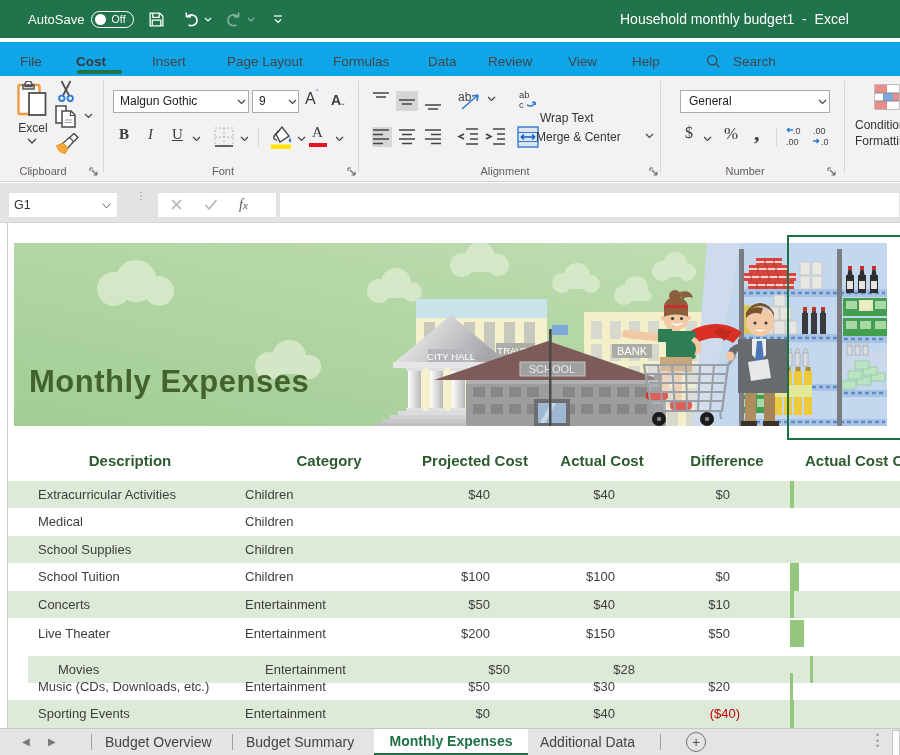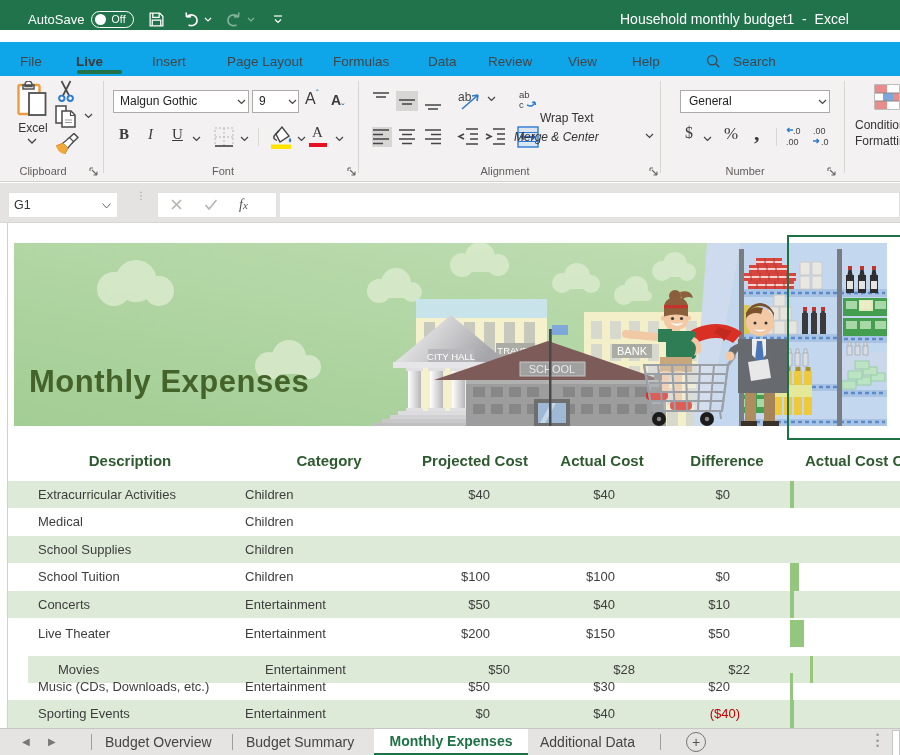--- a/index.html
+++ b/index.html
@@ -1,19 +1,19 @@
 <!DOCTYPE html>
 <html><head>
 <meta charset="utf-8">
 <style>
 * { margin:0; padding:0; box-sizing:border-box; }
 html,body { width:900px; height:755px; overflow:hidden; font-family:"Liberation Sans", sans-serif; background:#fff; }
 #app { position:relative; width:900px; height:755px; }
 
-#titlebar { position:absolute; left:0; top:0; width:900px; height:30px; background:#21734B; color:#fff; }
+#titlebar { position:absolute; left:0; top:0; width:900px; height:38px; background:#21734B; color:#fff; }
 .tb-item { position:absolute; top:0; height:38px; display:flex; align-items:center; color:#fff; }
 #autosave { left:28px; font-size:13px; gap:7px; }
 .pill { display:inline-flex; align-items:center; border:1px solid #fff; border-radius:9px; height:17px; padding:0 7px 0 3px; gap:5px; }
 .pill .knob { width:11px; height:11px; background:#fff; border-radius:50%; }
 .pill .off { font-size:10.5px; letter-spacing:.3px; }
 #title-text { position:absolute; top:0; height:38px; left:620px; display:flex; align-items:center; font-size:14px; color:#fff; }
 
 #menubar { position:absolute; left:0; top:42px; width:900px; height:38px; background:#0ea5e9; }
 .menu-item { position:absolute; top:0; height:38px; display:flex; align-items:center; font-size:13.5px; color:#444; }
 .menu-item.active { color:#3C3A39; font-weight:bold; }
@@ -85,21 +85,21 @@
       <svg width="12" height="12" viewBox="0 0 12 12" fill="none" stroke="#fff" stroke-width="1.2">
         <path d="M2 3 h8"></path>
           <path d="M3 6.5 l3 3 l3 -3"></path>
       </svg>
     </div>
     <div id="title-text">Household monthly budget1&nbsp;&nbsp;-&nbsp;&nbsp;Excel</div>
   </div>
 
   <div id="menubar">
     <div class="menu-item" style="left:20px;">File</div>
-    <div class="menu-item active" style="left:76px;">Live</div>
+    <div class="menu-item active" style="left:76px;">Cost</div>
     <div class="menu-item" style="left:152px;">Insert</div>
     <div class="menu-item" style="left:227px;">Page Layout</div>
     <div class="menu-item" style="left:333px;">Formulas</div>
     <div class="menu-item" style="left:428px;">Data</div>
     <div class="menu-item" style="left:488px;">Review</div>
     <div class="menu-item" style="left:568px;">View</div>
     <div class="menu-item" style="left:632px;">Help</div>
     <div class="menu-item" style="left:706px;">
       <svg width="15" height="15" viewBox="0 0 15 15" fill="none" stroke="#444" stroke-width="1.3" style="margin-right:12px;">
         <circle cx="6.2" cy="6.2" r="4.6"></circle>
@@ -228,21 +228,21 @@
       <g stroke="#444" stroke-width="1.6">
           <path d="M36 2 h12 M40 7 h8 M40 12 h8 M36 17 h12"></path>
           <path d="M31 7 L36 9.5 L31 12" fill="none" transform="translate(-2,0)"></path>
         </g>
     </svg>
     <svg style="position:absolute;left:517px;top:50px;" width="22" height="22" viewBox="0 0 22 22">
       <rect x="1" y="1" width="20" height="20" fill="#DCE6F1" stroke="#2B7CD3" stroke-width="1.4"></rect>
       <path d="M1 6.5 h20 M1 15.5 h20" stroke="#2B7CD3" stroke-width="1"></path>
       <path d="M4 11 h14 M4 11 l3 -2.5 M4 11 l3 2.5 M18 11 l-3 -2.5 M18 11 l-3 2.5" stroke="#185ABD" stroke-width="1.5" fill="none"></path>
     </svg>
-    <div class="rbtn-text" style="position:absolute;left:514px;top:54px;font-style:italic;">Merge &amp; Center</div>
+    <div class="rbtn-text" style="position:absolute;left:536px;top:54px;">Merge &amp; Center</div>
     <svg style="position:absolute;left:645px;top:57px;" width="9" height="6" viewBox="0 0 9 6">
         <path d="M1 1 l3.5 3.5 L8 1" fill="none" stroke="#444" stroke-width="1.2"></path>
       </svg>
     
     <div class="fontbox" style="position:absolute;left:680px;top:14px;width:150px;height:23px;background:#fff;border:1px solid #ACABAA;font-size:12px;color:#222;line-height:21px;padding-left:8px;">General</div>
     <svg style="position:absolute;left:818px;top:23px;" width="9" height="6" viewBox="0 0 9 6">
         <path d="M1 1 l3.5 3.5 L8 1" fill="none" stroke="#444" stroke-width="1.2"></path>
       </svg>
     <div style="position:absolute;left:685px;top:48px;font-size:16px;font-family:'Liberation Serif',serif;color:#3b3b3b;">$</div>
     <svg style="position:absolute;left:703px;top:60px;" width="9" height="6" viewBox="0 0 9 6">
@@ -726,21 +726,20 @@
           <div class="cell num" style="left:380px; width:102px;">$200</div>
           <div class="cell num" style="left:500px; width:107px;">$150</div>
           <div class="cell num" style="left:620px; width:102px; ">$50</div>
           <div class="bar" style="width:14px;"></div>
         </div>
         <div class="row g" style="top:433px;margin-left:20px;">
           <div class="cell" style="left:30px; width:200px;">Movies</div>
           <div class="cell" style="left:237px; width:160px;">Entertainment</div>
           <div class="cell num" style="left:380px; width:102px;">$50</div>
           <div class="cell num" style="left:500px; width:107px;">$28</div>
-          <div class="cell num" style="left:620px; width:102px; ">$22</div>
           <div class="bar" style="width:3px;"></div>
         </div>
         <div class="row" style="top:449.79999999999995px;">
           <div class="cell" style="left:30px; width:200px;">Music (CDs, Downloads, etc.)</div>
           <div class="cell" style="left:237px; width:160px;">Entertainment</div>
           <div class="cell num" style="left:380px; width:102px;">$50</div>
           <div class="cell num" style="left:500px; width:107px;">$30</div>
           <div class="cell num" style="left:620px; width:102px; ">$20</div>
           <div class="bar" style="width:3px;"></div>
         </div>

